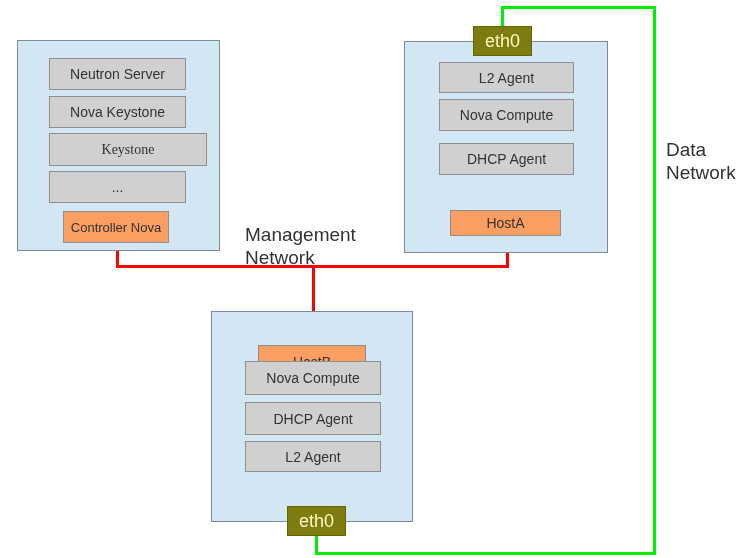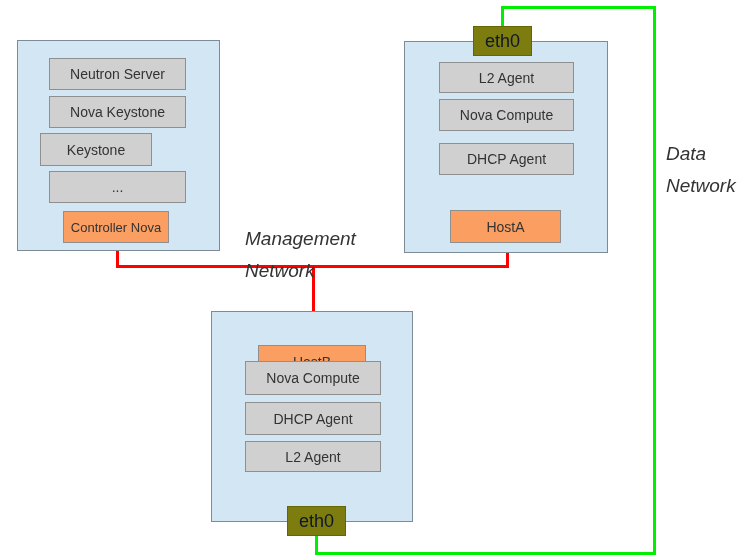--- a/index.html
+++ b/index.html
@@ -41,48 +41,47 @@
     color: var(--text);
     white-space: nowrap;
   }
   .eth {
     background: var(--eth-fill);
     border: 1px solid var(--eth-border);
     display: flex;
     align-items: center;
     justify-content: center;
     font-size: 18px;
-    color: #0f172a;
+    color: #fef9c3;
     white-space: nowrap;
   }
   .line-mgmt { background: var(--mgmt-line); }
   .line-data { background: var(--data-line); }
   .net-label {
     font-size: 19px;
-    line-height: 32px;
+    line-height: 23px;
     color: var(--text);
     white-space: pre-line;
-    font-style: italic;
   }
 
   
   #ctrl-box   { left: 17px;  top: 40px;  width: 203px; height: 211px; }
   #ctrl-svc0  { left: 49px;  top: 58px;  width: 137px; height: 32px; }
   #ctrl-svc1  { left: 49px;  top: 96px;  width: 137px; height: 32px; }
-  #ctrl-svc2  { left: 40px;  top: 133px; width: 112px; height: 33px; }
+  #ctrl-svc2  { left: 49px;  top: 133px; width: 158px; height: 33px; font-family: Liberation Serif, serif; }
   #ctrl-svc3  { left: 49px;  top: 171px; width: 137px; height: 32px; }
   #ctrl-host  { left: 63px;  top: 211px; width: 106px; height: 32px; font-size: 13px; }
 
   
   #hosta-box  { left: 404px; top: 41px;  width: 204px; height: 212px; }
   #hosta-eth  { left: 473px; top: 26px;  width: 59px;  height: 30px; }
   #hosta-svc0 { left: 439px; top: 62px;  width: 135px; height: 31px; }
   #hosta-svc1 { left: 439px; top: 99px;  width: 135px; height: 32px; }
   #hosta-svc2 { left: 439px; top: 143px; width: 135px; height: 32px; }
-  #hosta-host { left: 450px; top: 210px; width: 111px; height: 33px; }
+  #hosta-host { left: 450px; top: 210px; width: 111px; height: 26px; }
 
   
   #hostb-box  { left: 211px; top: 311px; width: 202px; height: 211px; }
   #hostb-host { left: 258px; top: 320px; width: 108px; height: 33px; margin-top: 25px; }
   #hostb-svc0 { left: 245px; top: 361px; width: 136px; height: 34px; }
   #hostb-svc1 { left: 245px; top: 402px; width: 136px; height: 33px; }
   #hostb-svc2 { left: 245px; top: 441px; width: 136px; height: 31px; }
   #hostb-eth  { left: 287px; top: 506px; width: 59px;  height: 30px; }
 
   

